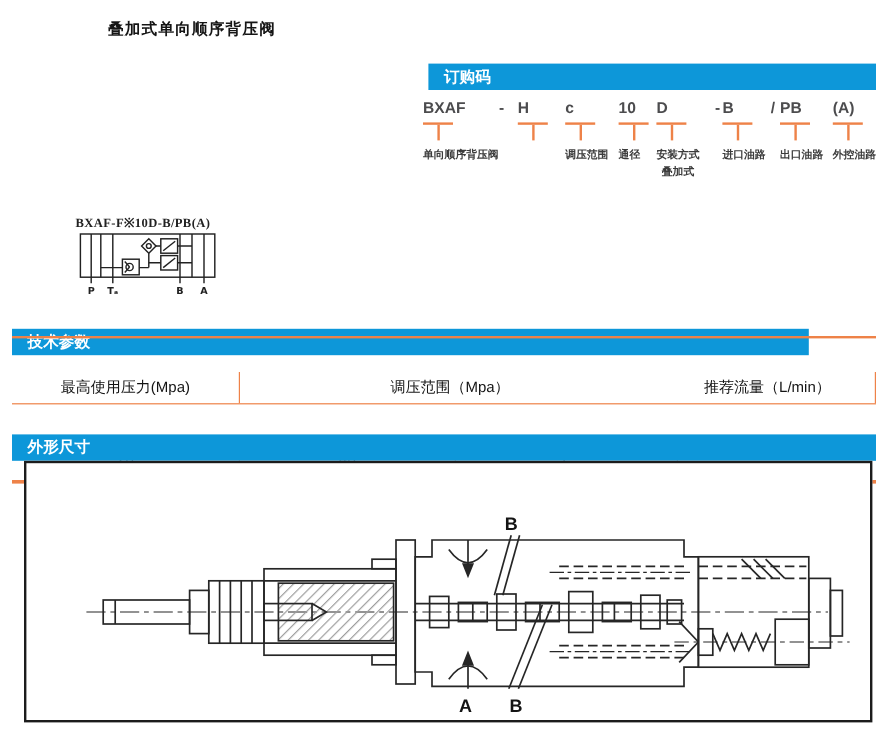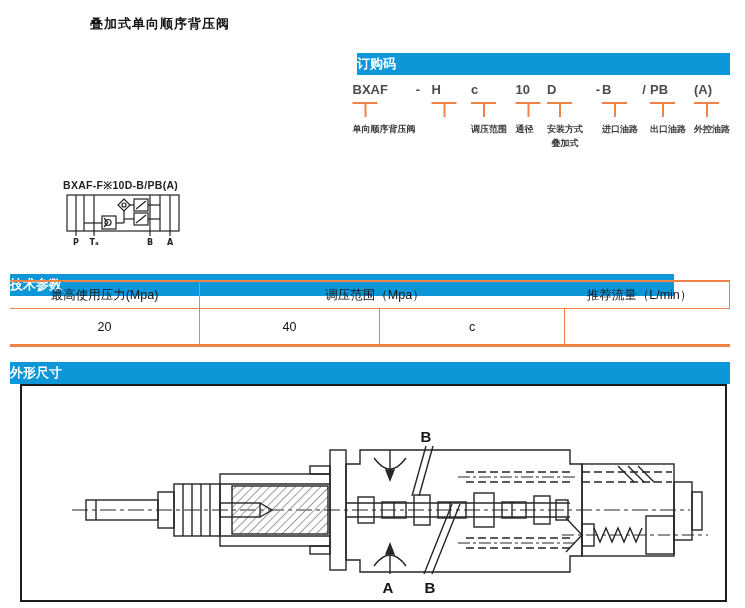--- a/index.html
+++ b/index.html
@@ -10,21 +10,21 @@
   }
   .abs{position:absolute;}
   
   .page-title{
     left:90px;top:15px;font-size:13px;font-weight:bold;color:#151515;
     letter-spacing:1px;
   }
   
   .blue-bar{
     background:#0d97d9;color:#ffffff;font-weight:bold;font-size:13px;
-    height:22px;line-height:22px;box-sizing:border-box;
+    height:22px;line-height:22px;padding-left:13px;box-sizing:border-box;
   }
   #bar-order{left:357px;top:53px;width:373px;}
   #bar-tech{left:10px;top:274px;width:664px;}
   #bar-outline{left:10px;top:362px;width:720px;}
 
   
   .seg{
     position:absolute;top:82px;transform:translateX(-50%);
     display:flex;flex-direction:column;align-items:flex-start;width:max-content;
   }
@@ -37,31 +37,31 @@
   .marker-bar{width:25px;height:2px;background:#ee8248;}
   .marker-stem{width:2px;height:13px;background:#ee8248;}
   .seg-label{
     margin-top:6px;font-size:9px;font-weight:bold;color:#3c3c3c;
     white-space:pre-line;line-height:1.55;text-align:center;
   }
 
   
   .schem-caption{
     left:63px;top:178px;font-size:10.5px;font-weight:bold;color:#222;
-    font-family:Liberation Sans, sans-serif;letter-spacing:.3px;
+    font-family:Liberation Serif, serif;letter-spacing:.3px;
   }
   #schem-svg{left:64px;top:191px;}
 
   
   .tech-table{
     left:10px;top:280px;width:720px;box-sizing:border-box;
     border-top:2px solid #ee8248;border-bottom:3px solid #ee8248;
     font-size:12.5px;color:#141414;
   }
-  .t-row{display:flex;align-items:center;}
+  .t-row{display:flex;align-items:center;margin-top:28px;}
   .t-head{height:26px;border-bottom:1px solid #ee8248;}
   .t-body{height:35px;}
   .t-cell{display:flex;align-items:center;justify-content:center;height:100%;box-sizing:border-box;}
   .c1{width:190px;border-right:1px solid #ee8248;}
   .c2{width:180px;border-right:1px solid #ee8248;}
   .c3{flex:1;}
   .c3a{width:185px;border-right:1px solid #ee8248;}
   .c3b{flex:1;}
 
   

